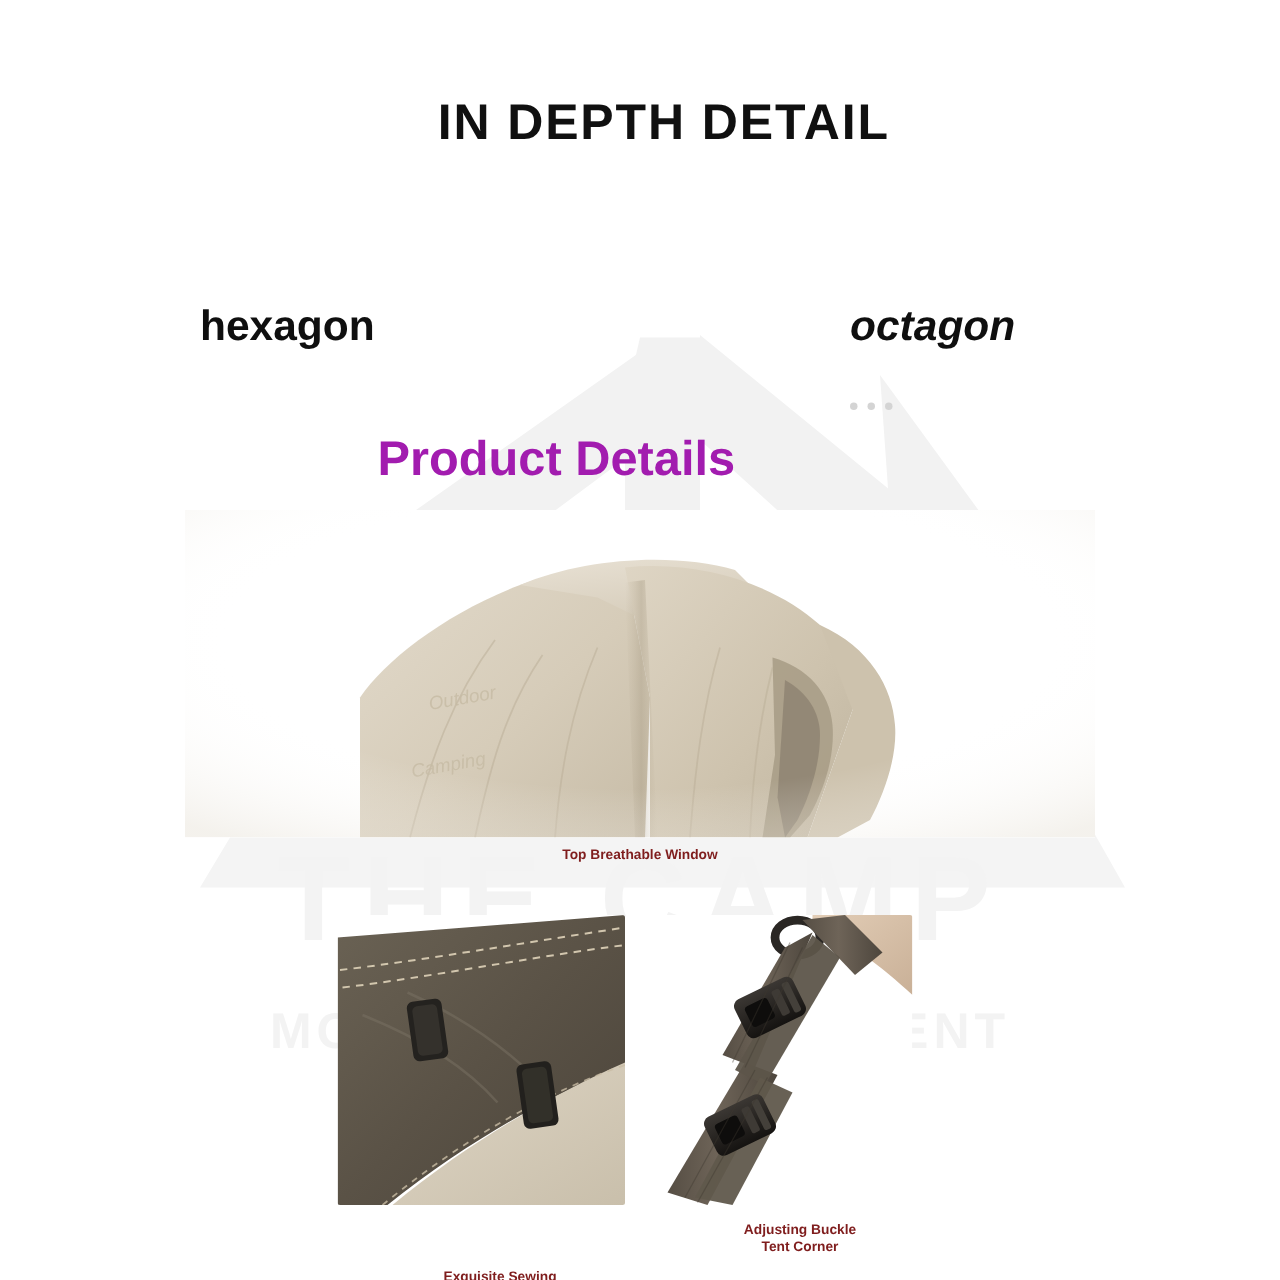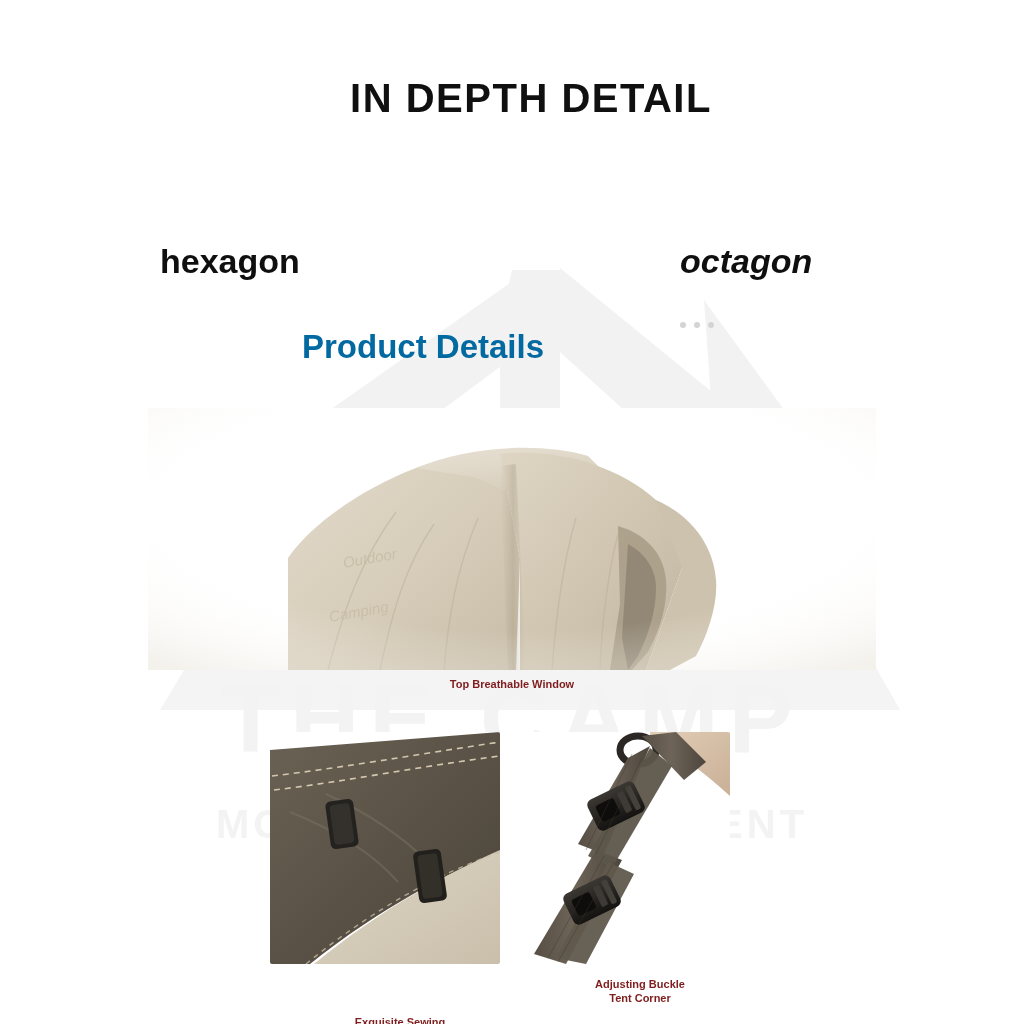--- a/index.html
+++ b/index.html
@@ -73,24 +73,24 @@
     width: 6px;
     height: 6px;
     border-radius: 50%;
     background: #d4d4d4;
   }
 
   
   .section-title {
     position: absolute;
     left: 302px;
-    top: 328px;
-    font-size: 33px;
+    top: 346px;
+    font-size: 39px;
     font-weight: bold;
-    color: #0369a1;
+    color: #a21caf;
     z-index: 5;
     white-space: nowrap;
   }
 
   
   .photo {
     position: absolute;
     overflow: hidden;
     z-index: 3;
   }

